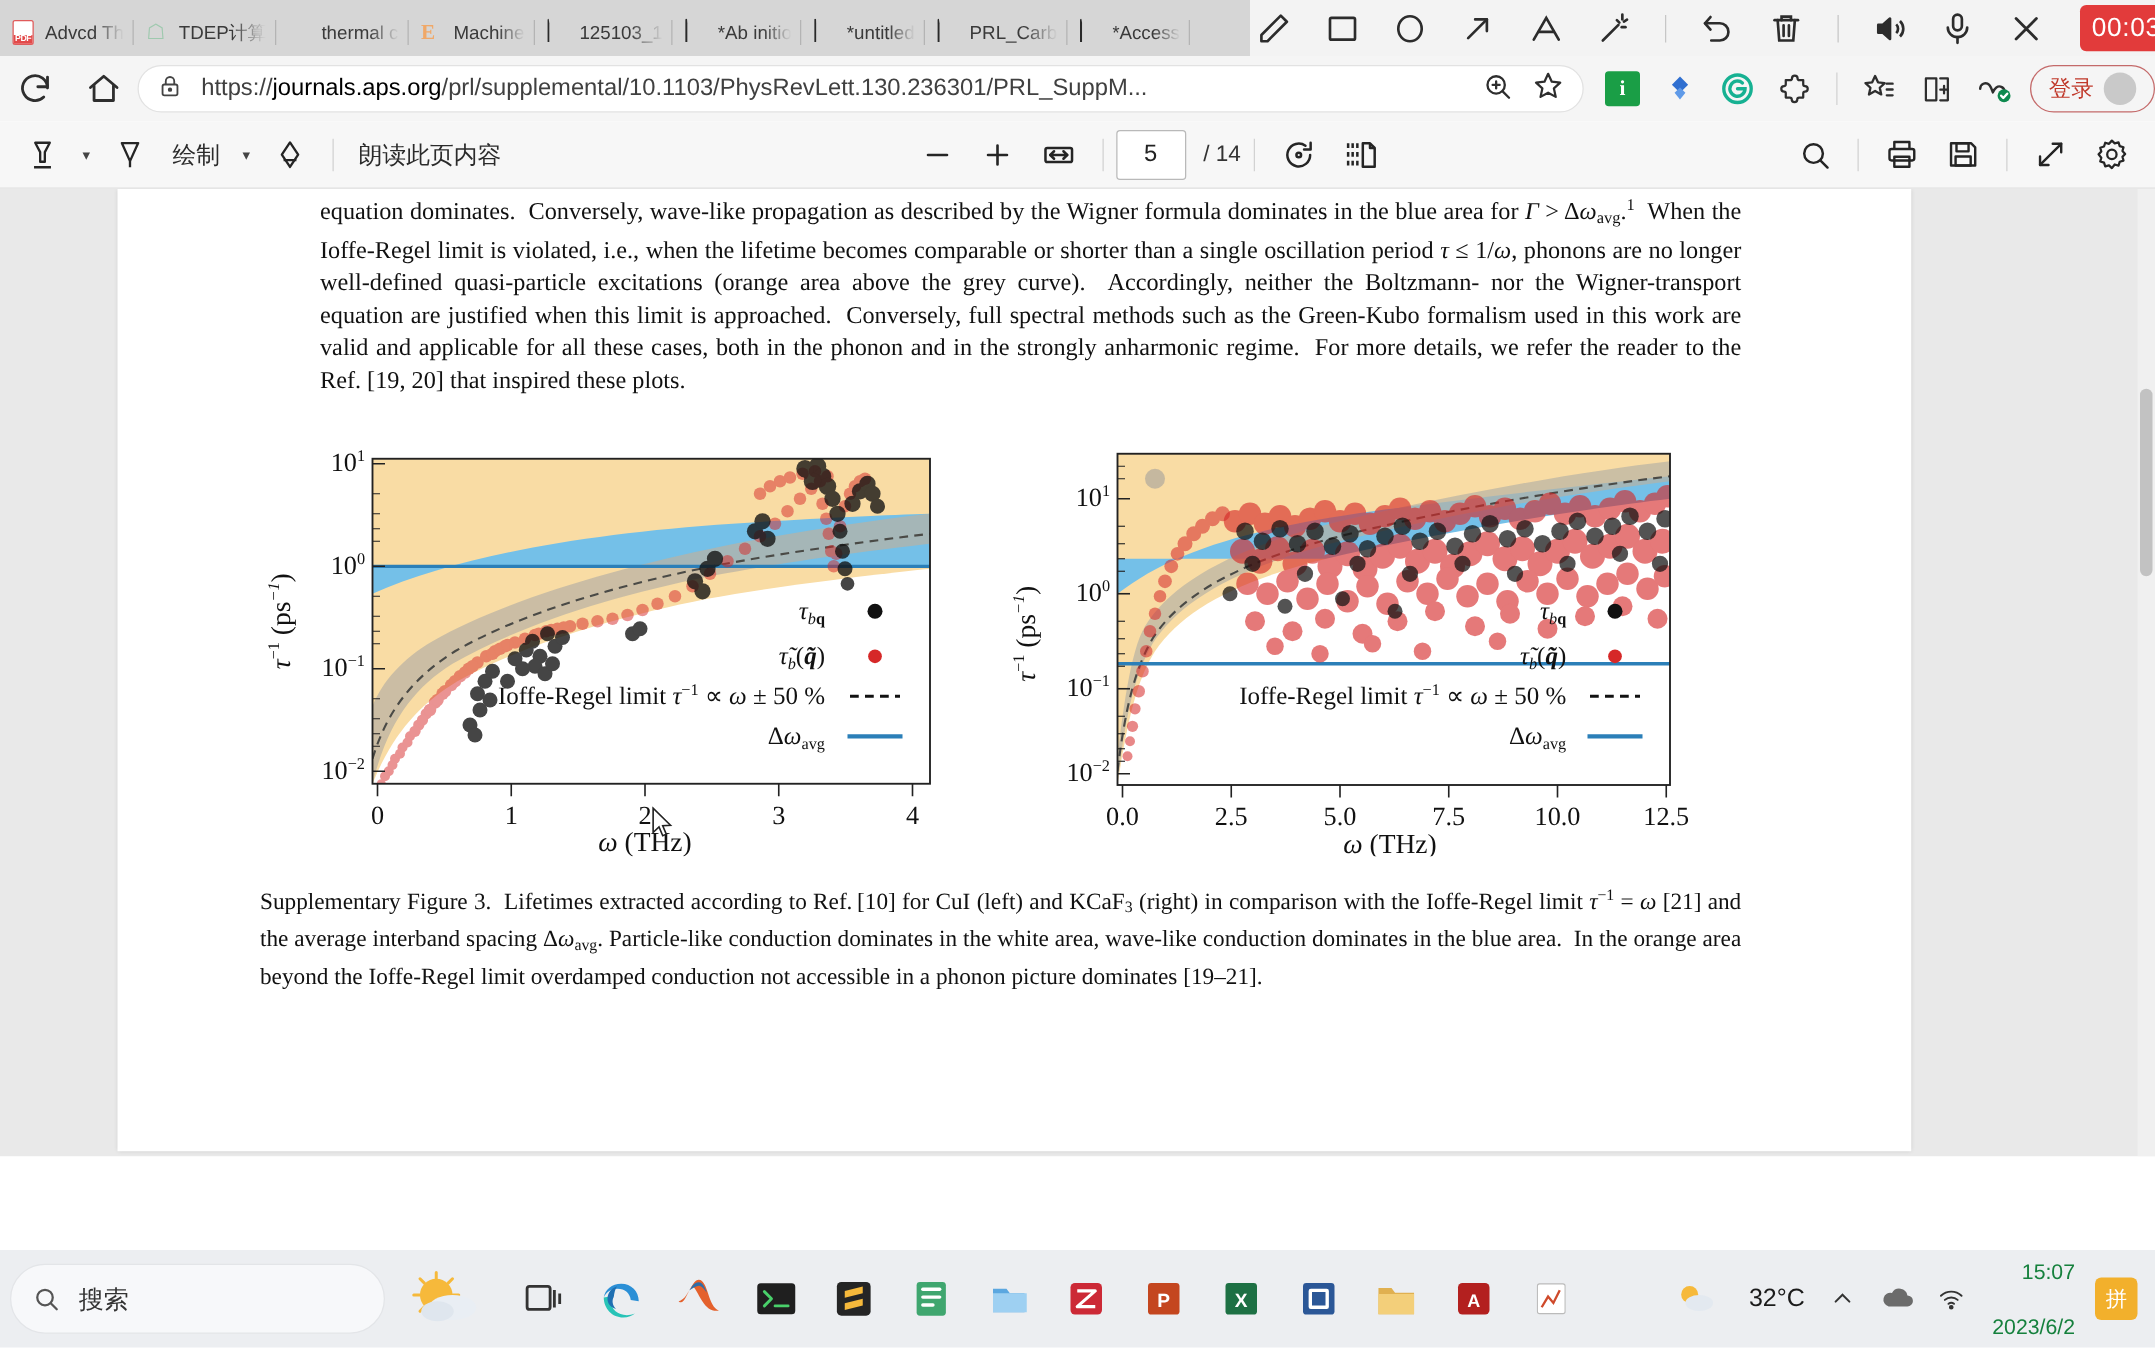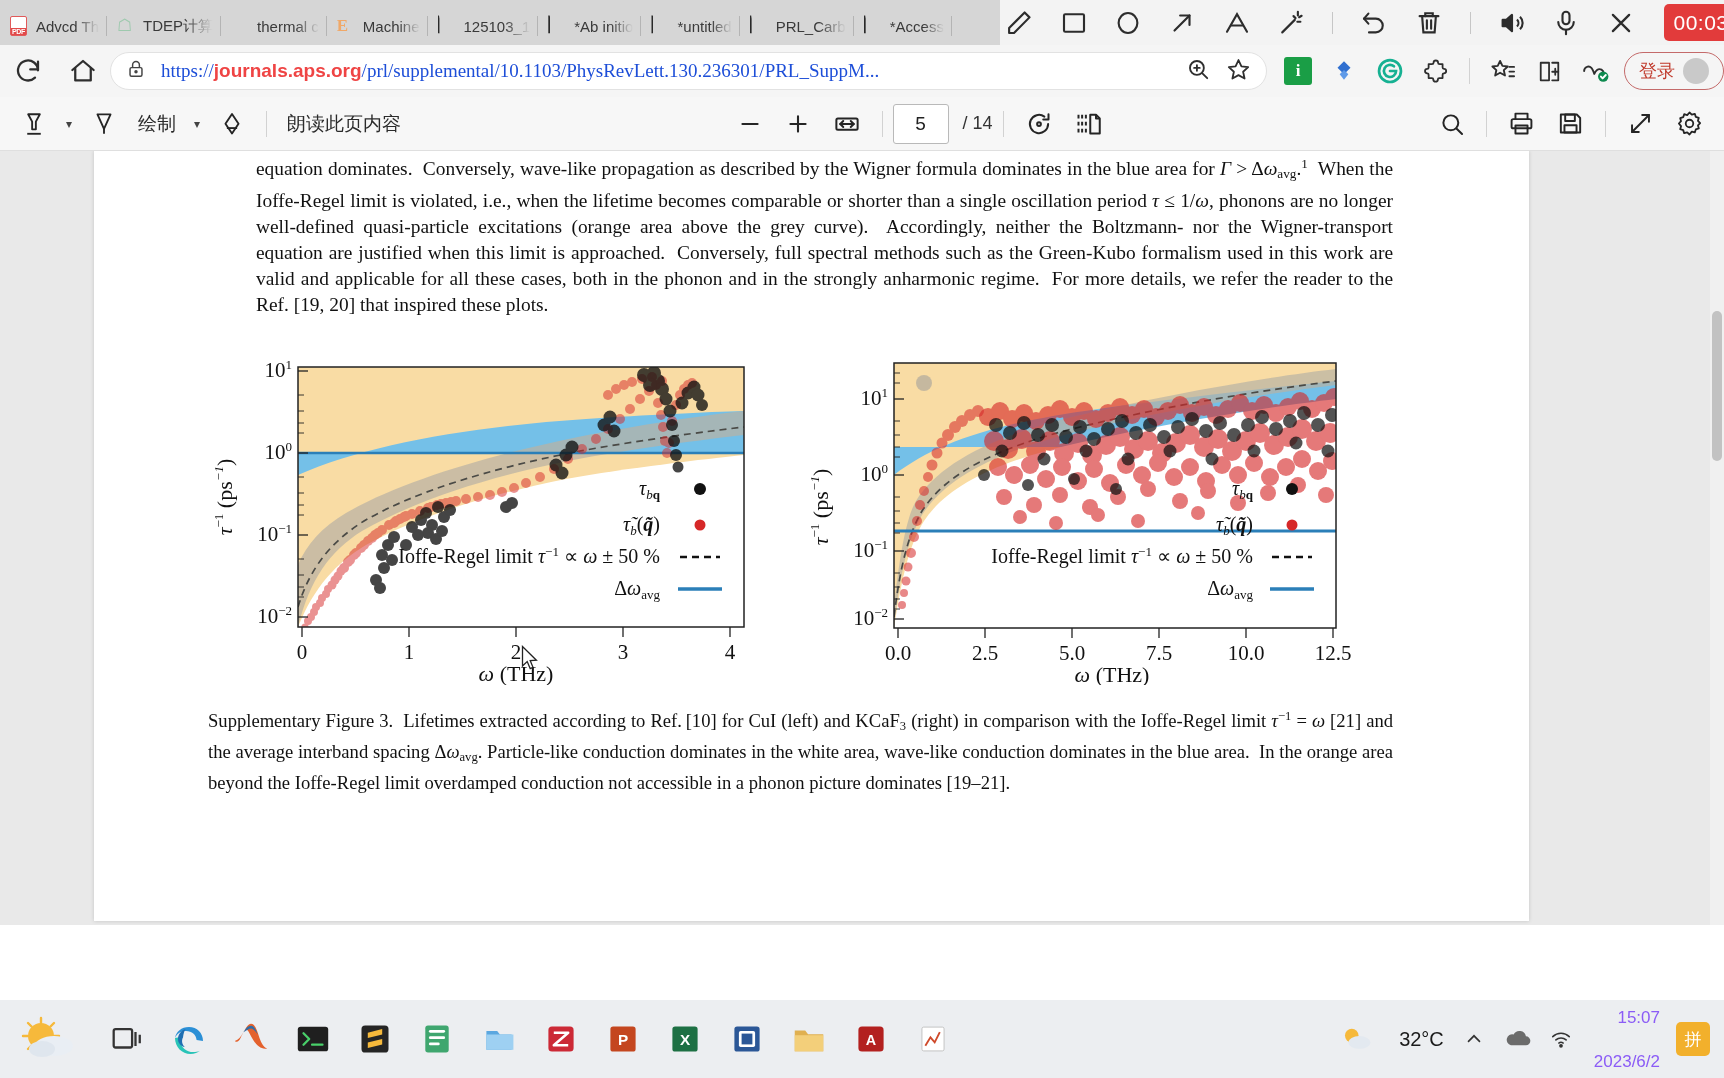--- a/index.html
+++ b/index.html
@@ -79,22 +79,22 @@
   .navbtn{ width:55px;height:42px;display:flex;align-items:center;justify-content:center;color:#2e2e2e;}
   .omnibox{
     flex:1; height:38px; background:#fff; border-radius:19px;
     display:flex; align-items:center; padding:0 14px; margin-right:8px;
     border:1px solid #e2e2e2;
   }
   .omnibox .url{
     flex:1; font-size:19px; color:#3b3b3b; margin-left:14px;
     white-space:nowrap; overflow:hidden;
   }
-  .omnibox .url b{ font-weight:bold; color:#ef4444; }
-  .omnibox .url span.dim{ color:#1d4ed8;font-family:Liberation Serif, serif; }
+  .omnibox .url b{ font-weight:normal; color:#000000; }
+  .omnibox .url span.dim{ color:#404040; }
   .exticon{ width:46px;height:42px;display:flex;align-items:center;justify-content:center; }
   .signin{
     height:38px;border:1px solid #c46a6a;border-radius:19px;color:#c0392b;
     display:flex;align-items:center;padding:0 14px;font-size:18px;margin-left:6px;
   }
   .avatar-sm{width:26px;height:26px;border-radius:50%;background:#c9c9c9;margin-left:8px;}
 
   
   .pdfbar{
     position:absolute; top:97px; left:0; width:1724px; height:54px;
@@ -155,21 +155,21 @@
   }
   .searchbox{
     margin-left:8px; width:300px;height:56px;border-radius:28px;background:#f7f8fa;
     display:flex;align-items:center;padding:0 16px;gap:14px;
     font-size:20px;color:#333; border:1px solid #e3e5e8;
   }
   .weather{ width:96px;height:78px;display:flex;align-items:center;justify-content:center;}
   .tbicon{ width:62px;height:78px;display:flex;align-items:center;justify-content:center;}
   .tray{ margin-left:auto; display:flex; align-items:center; height:78px; padding-right:14px; gap:6px;}
   .clock{ display:flex;flex-direction:column;align-items:flex-end;justify-content:center;
-    font-size:17px;color:#8b5cf6;line-height:21px;padding:0 10px;gap:23px;}
+    font-size:17px;color:#15803d;line-height:21px;padding:0 10px;gap:23px;}
   .temp{ font-size:20px;color:#1b1b1b;padding:0 6px;}
   .ime{ width:34px;height:34px;border-radius:5px;background:#f2b02c;color:#fff;
     display:flex;align-items:center;justify-content:center;font-size:17px;}
 </style>
 </head>
 <body>
 
 <div class="tabstrip">
   <div class="tab">
     <span class="favicon">
@@ -939,20 +939,27 @@
   <div class="scrollbar">
     <div class="scrollthumb"></div>
   </div>
 
   <svg class="cursor" viewBox="0 0 18 27">
     <path d="M1.5 1.5L1.5 21 6.2 16.6 9.2 23.6 12 22.3 9.2 15.6 15.4 15.2z" fill="#fff" stroke="#222" stroke-width="1.3"></path>
   </svg>
 </div>
 
 <div class="taskbar">
+  <div class="searchbox">
+    <svg width="24" height="24" viewBox="0 0 24 24" fill="none" stroke="#555" stroke-width="1.8" stroke-linecap="round">
+        <circle cx="11" cy="11" r="6.2"></circle>
+        <path d="M15.6 15.6L20.4 20.4"></path>
+      </svg>
+    <span>搜索</span>
+  </div>
   <div class="weather">
     <svg width="60" height="46" viewBox="0 0 60 46">
       <circle cx="23" cy="20" r="13" fill="#f6b93b"></circle>
       <g stroke="#f6b93b" stroke-width="2.4" stroke-linecap="round">
         <path d="M23 2v5M23 33v5M5 20h5M36 20h5M10 7l3.5 3.5M32.5 29.5L36 33M36 7l-3.5 3.5M13.5 29.5L10 33"></path>
       </g>
       <ellipse cx="36" cy="30" rx="19" ry="10" fill="#e9eef4"></ellipse>
       <ellipse cx="24" cy="33" rx="13" ry="8" fill="#dfe6ee"></ellipse>
     </svg>
   </div>

